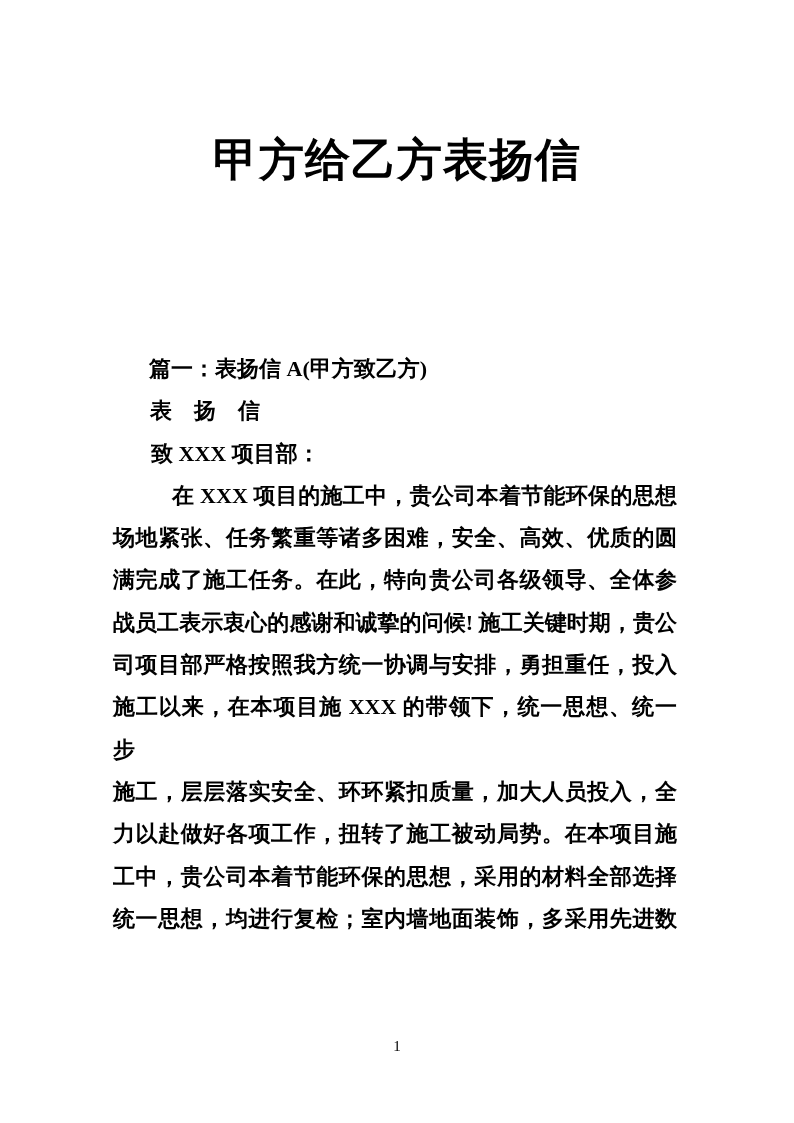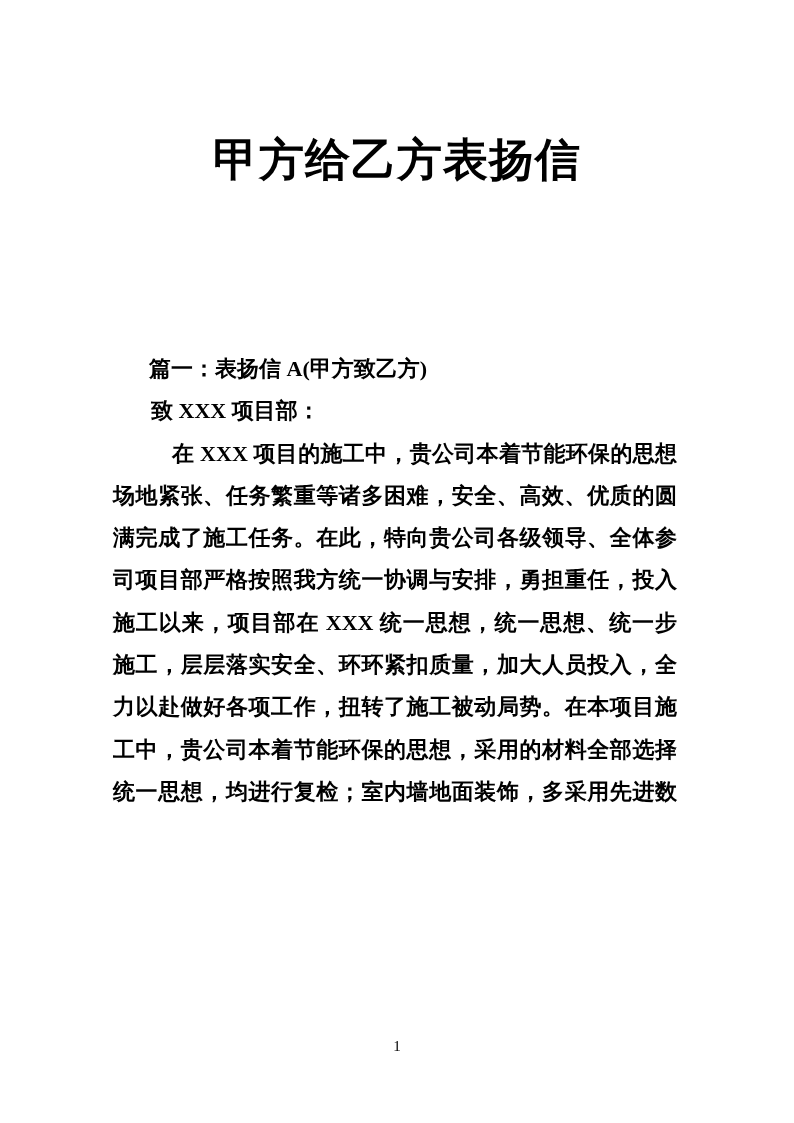--- a/index.html
+++ b/index.html
@@ -69,29 +69,31 @@
 <body>
 
 <div class="page">
 
   <h1 class="doc-title">甲方给乙方表扬信</h1>
 
   <div class="content">
 
     <div class="section-heading">篇一：表扬信 A(甲方致乙方)</div>
 
+    <div class="letter-title">表　扬　信</div>
 
     <div class="salutation">致 XXX 项目部：</div>
 
     <div class="letter-body" id="letter-body">
         <div class="body-line first">在 XXX 项目的施工中，贵公司本着节能环保的思想</div>
         <div class="body-line">场地紧张、任务繁重等诸多困难，安全、高效、优质的圆</div>
         <div class="body-line">满完成了施工任务。在此，特向贵公司各级领导、全体参</div>
+        <div class="body-line">战员工表示衷心的感谢和诚挚的问候! 施工关键时期，贵公</div>
         <div class="body-line">司项目部严格按照我方统一协调与安排，勇担重任，投入</div>
-        <div class="body-line">施工以来，项目部在 XXX 统一思想，统一思想、统一步</div>
+        <div class="body-line">施工以来，在本项目施 XXX 的带领下，统一思想、统一步</div>
         <div class="body-line">施工，层层落实安全、环环紧扣质量，加大人员投入，全</div>
         <div class="body-line">力以赴做好各项工作，扭转了施工被动局势。在本项目施</div>
         <div class="body-line">工中，贵公司本着节能环保的思想，采用的材料全部选择</div>
         <div class="body-line">统一思想，均进行复检；室内墙地面装饰，多采用先进数</div>
       </div>
 
   </div>
 
   <div class="page-number">1</div>
 

